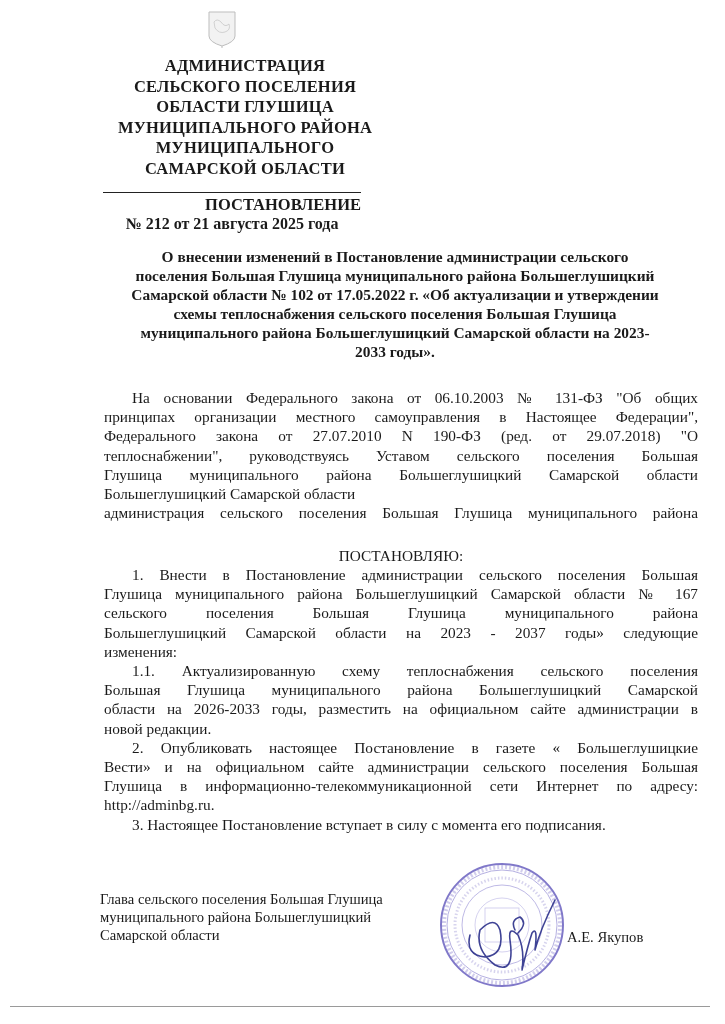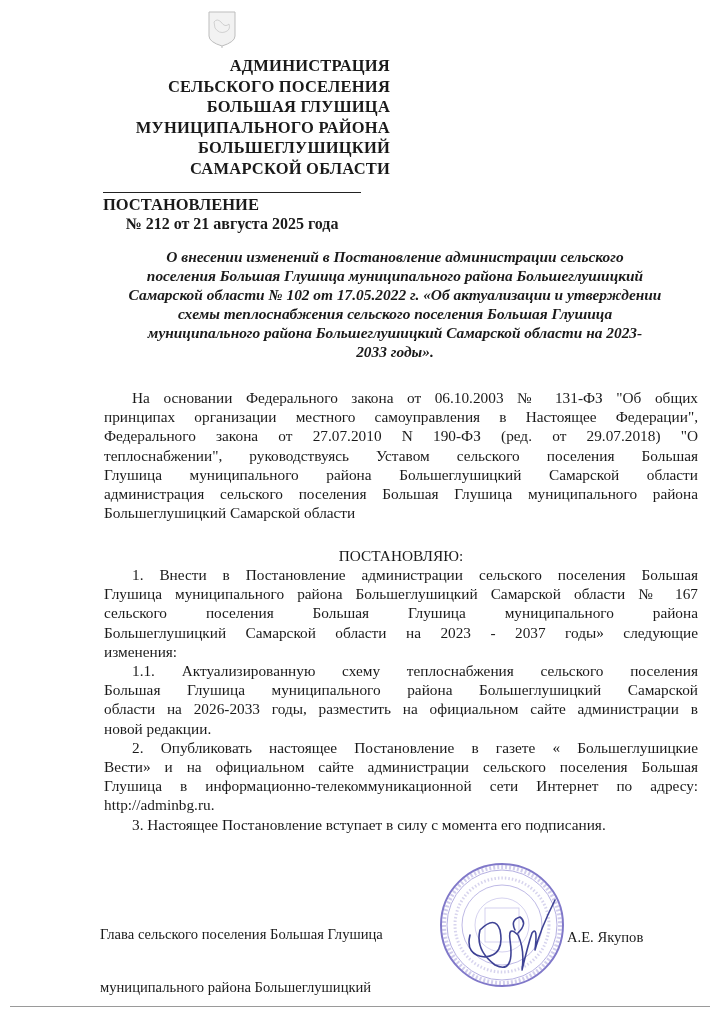--- a/index.html
+++ b/index.html
@@ -5,59 +5,59 @@
     html, body { margin: 0; padding: 0; background: #ffffff; }
     body {
       width: 725px; height: 1024px; position: relative; overflow: hidden;
       font-family: "Liberation Serif", "DejaVu Serif", serif; color: #1a1a1a;
     }
     .emblem {
       position: absolute; left: 207px; top: 10px; width: 30px; height: 38px;
     }
     .header-block {
       position: absolute; left: 100px; top: 56px; width: 290px;
-      text-align: right; font-weight: bold; font-size: 16.5px; line-height: 20.5px;
+      text-align: center; font-weight: bold; font-size: 16.5px; line-height: 20.5px;
       letter-spacing: 0.2px;
     }
     .header-block div { white-space: nowrap; }
     .header-rule {
       position: absolute; left: 103px; top: 192px; width: 258px; height: 0;
       border-top: 1.5px solid #222;
     }
     .doc-type {
-      position: absolute; left: 103px; top: 195px; width: 258px; text-align: left;
+      position: absolute; left: 103px; top: 195px; width: 258px; text-align: right;
       font-weight: bold; font-size: 16.5px; line-height: 19px;
     }
     .doc-number {
       position: absolute; left: 103px; top: 214px; width: 258px; text-align: center;
       font-weight: bold; font-size: 16px; line-height: 19px; white-space: nowrap;
     }
     .title-block {
       position: absolute; left: 95px; top: 247px; width: 600px;
       text-align: center; font-weight: bold; font-size: 15.4px; line-height: 19px;
     }
-    .title-block div { white-space: nowrap; font-style: italic; }
+    .title-block div { white-space: nowrap; }
     .body-text {
       position: absolute; left: 104px; width: 594px;
       font-size: 15.3px; line-height: 19.2px; text-align: justify;
     }
     .line { display: block; white-space: nowrap; text-align: justify; text-align-last: justify; }
     .line.last { text-align-last: left; }
     .line.indent { padding-left: 28px; }
     .preamble { top: 388px; }
     .resolve {
       position: absolute; left: 104px; top: 546px; width: 594px; text-align: center;
       font-size: 15.3px; line-height: 19px;
     }
     .points { top: 565px; }
     .signature-block {
       position: absolute; left: 100px; top: 890px; width: 340px;
       font-size: 14.6px; line-height: 18px;
     }
-    .signature-block div { white-space: nowrap; margin-top: 35px; }
+    .signature-block div { white-space: nowrap; }
     .signer-name {
       position: absolute; left: 567px; top: 928px; font-size: 14.6px; line-height: 18px;
       white-space: nowrap;
     }
     .stamp {
       position: absolute; left: 437px; top: 860px; width: 130px; height: 130px;
     }
     .signature {
       position: absolute; left: 460px; top: 895px; width: 110px; height: 90px;
     }
@@ -73,23 +73,23 @@
 
   <svg class="emblem" viewBox="0 0 30 38">
     <path d="M2 2 H28 V26 Q28 32 15 36 Q2 32 2 26 Z" fill="#f2f2f2" stroke="#bdbdbd" stroke-width="1"></path>
     <path d="M7 12 Q10 8 14 12 Q18 18 22 14 Q24 20 18 22 Q12 24 8 18 Z" fill="none" stroke="#c8c8c8" stroke-width="0.8"></path>
     <line x1="15" y1="36" x2="15" y2="38" stroke="#bdbdbd" stroke-width="1"></line>
   </svg>
 
   <div class="header-block">
     <div>АДМИНИСТРАЦИЯ</div>
     <div>СЕЛЬСКОГО ПОСЕЛЕНИЯ</div>
-    <div>БОЛЬШАЯ ГЛУШИЦА</div>
+    <div>ОБЛАСТИ ГЛУШИЦА</div>
     <div>МУНИЦИПАЛЬНОГО  РАЙОНА</div>
-    <div>БОЛЬШЕГЛУШИЦКИЙ</div>
+    <div>МУНИЦИПАЛЬНОГО</div>
     <div>САМАРСКОЙ ОБЛАСТИ</div>
   </div>
 
   <div class="header-rule"></div>
 
   <div class="doc-type">ПОСТАНОВЛЕНИЕ</div>
   <div class="doc-number">№ 212 от 21 августа 2025  года</div>
 
   <div class="title-block">
     <div>О внесении изменений в Постановление администрации сельского</div>
@@ -99,22 +99,22 @@
     <div>муниципального района Большеглушицкий Самарской области на 2023-</div>
     <div>2033 годы».</div>
   </div>
 
   <div class="body-text preamble">
     <span class="line indent">На основании Федерального закона от 06.10.2003 № 131-ФЗ "Об общих</span>
     <span class="line">принципах организации местного самоуправления в Настоящее Федерации",</span>
     <span class="line">Федерального закона от 27.07.2010 N 190-ФЗ (ред. от 29.07.2018) "О</span>
     <span class="line">теплоснабжении", руководствуясь Уставом сельского поселения Большая</span>
     <span class="line">Глушица муниципального района Большеглушицкий Самарской области</span>
+    <span class="line last">Большеглушицкий Самарской области</span>
     <span class="line">администрация сельского поселения Большая Глушица муниципального района</span>
-    <span class="line last">Большеглушицкий Самарской области</span>
   </div>
 
   <div class="resolve">ПОСТАНОВЛЯЮ:</div>
 
   <div class="body-text points">
     <span class="line indent">1. Внести в Постановление администрации сельского поселения Большая</span>
     <span class="line">Глушица муниципального района Большеглушицкий Самарской области № 167</span>
     <span class="line">сельского поселения Большая Глушица муниципального района</span>
     <span class="line">Большеглушицкий Самарской области на 2023 - 2037 годы» следующие</span>
     <span class="line last">изменения:</span>

